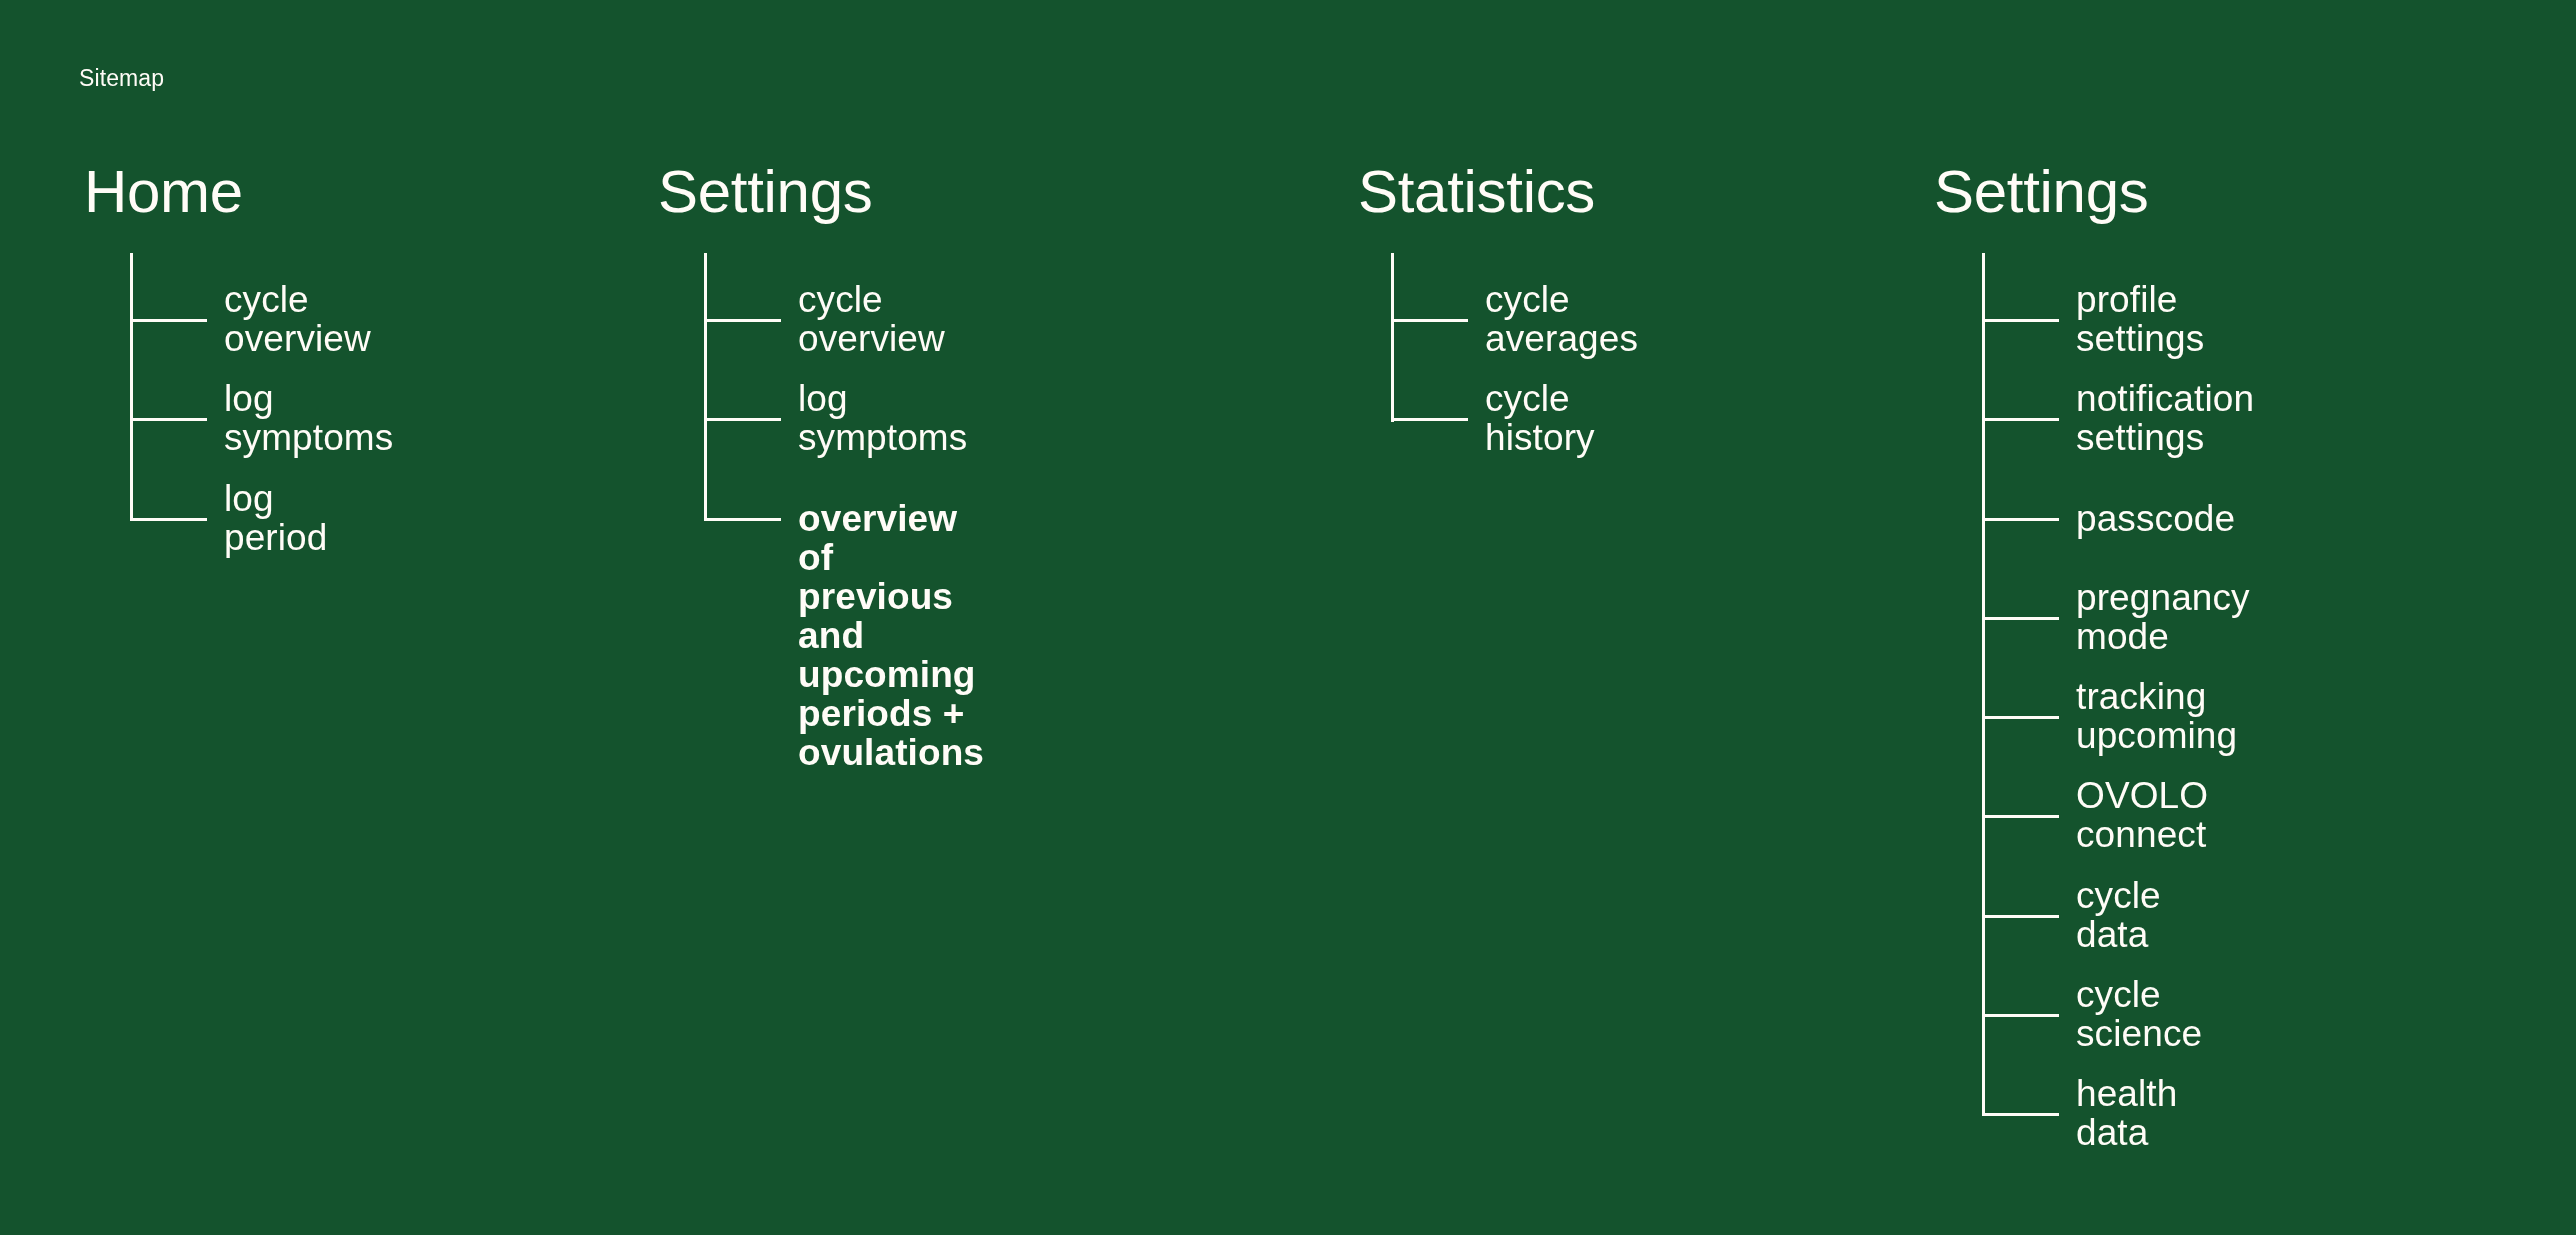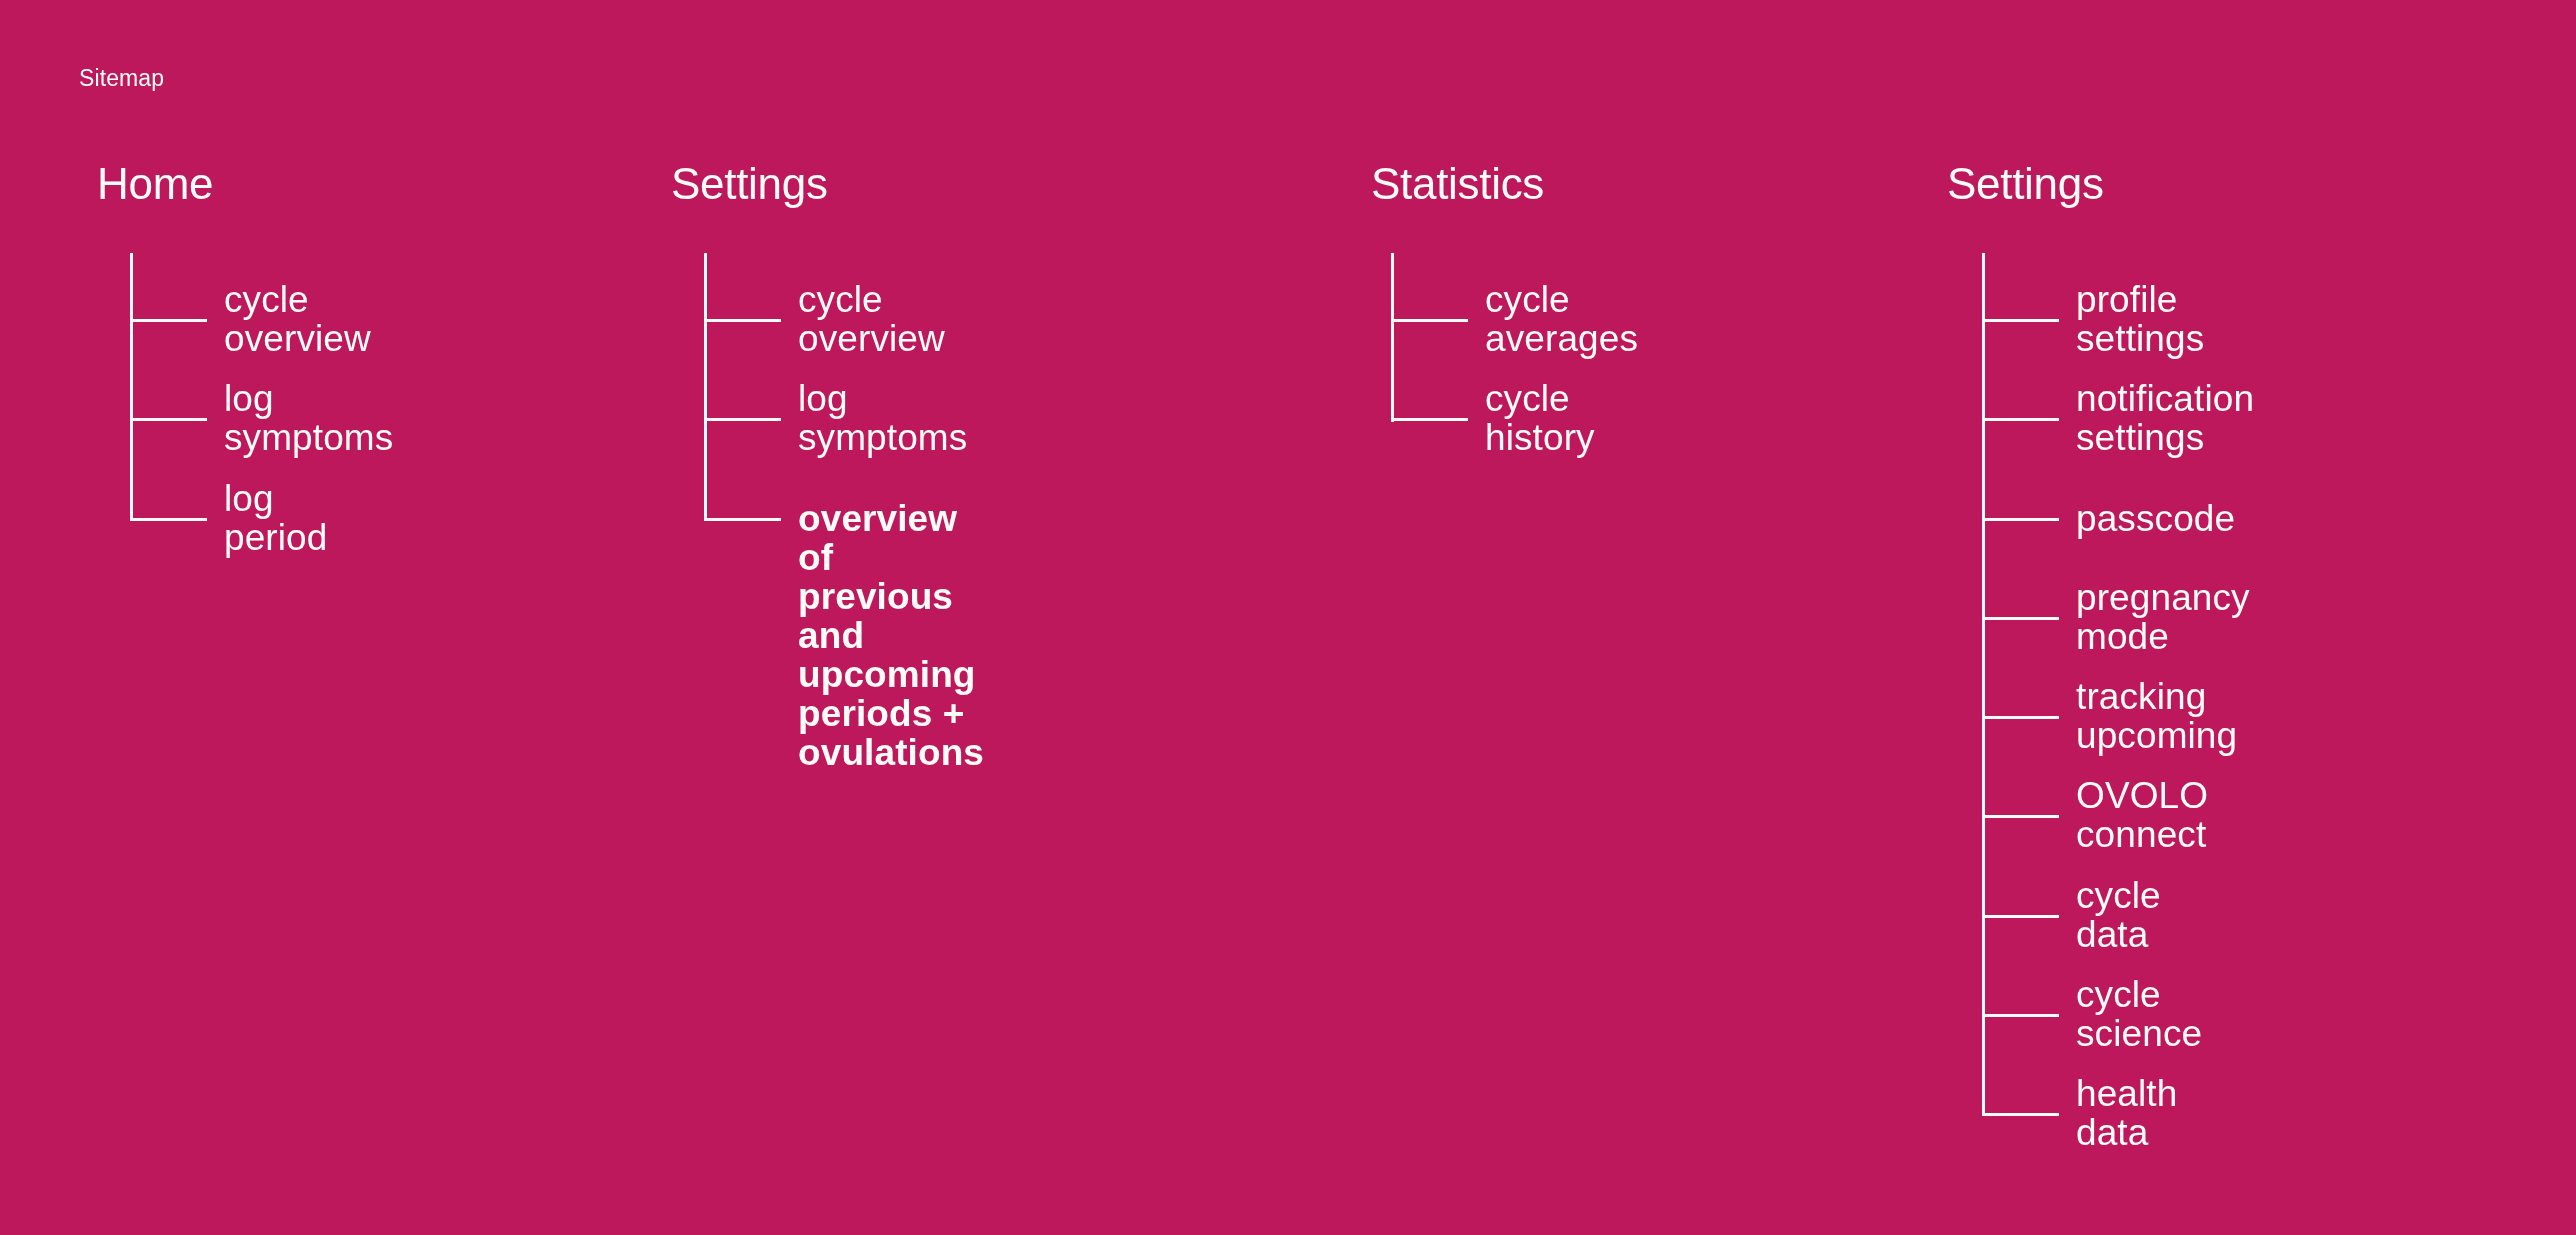--- a/index.html
+++ b/index.html
@@ -13,21 +13,21 @@
     position: relative;
     overflow: hidden;
     font-family: "Liberation Sans", sans-serif;
     color: #fffcf7;
     -webkit-font-smoothing: antialiased;
   }
 
   .canvas {
     position: absolute;
     inset: 0;
-    background: #be185d;
+    background: #14532d;
     padding-left: 28px;
   }
 
   
   .sitemap-label {
     position: absolute;
     left: 79px;
     top: 66px;
     font-size: 23px;
     line-height: 1.1;
@@ -42,22 +42,22 @@
     height: 100%;
   }
   .col-home      { left: 81px;  }
   .col-calendar  { left: 655px; }
   .col-statistics{ left: 1355px; }
   .col-settings  { left: 1931px; }
 
   .column-title {
     position: absolute;
     top: 162px;
-    left: 16px;
-    font-size: 44px;
+    left: 3px;
+    font-size: 60px;
     line-height: 1.0;
     letter-spacing: -0.3px;
     white-space: nowrap;
   }
 
   
   .tree {
     position: absolute;
     top: 253px;
     left: 49px;   

